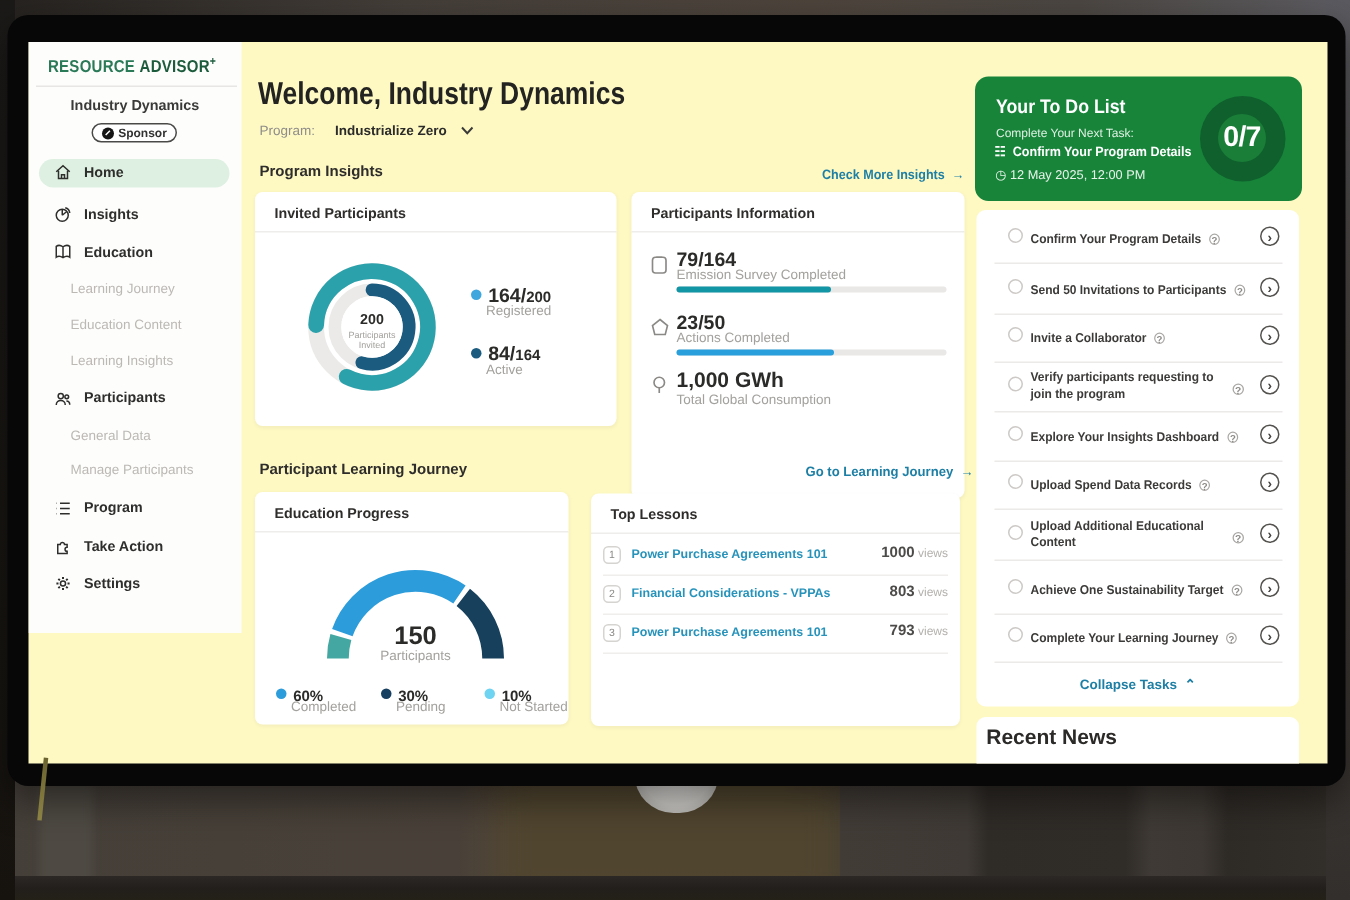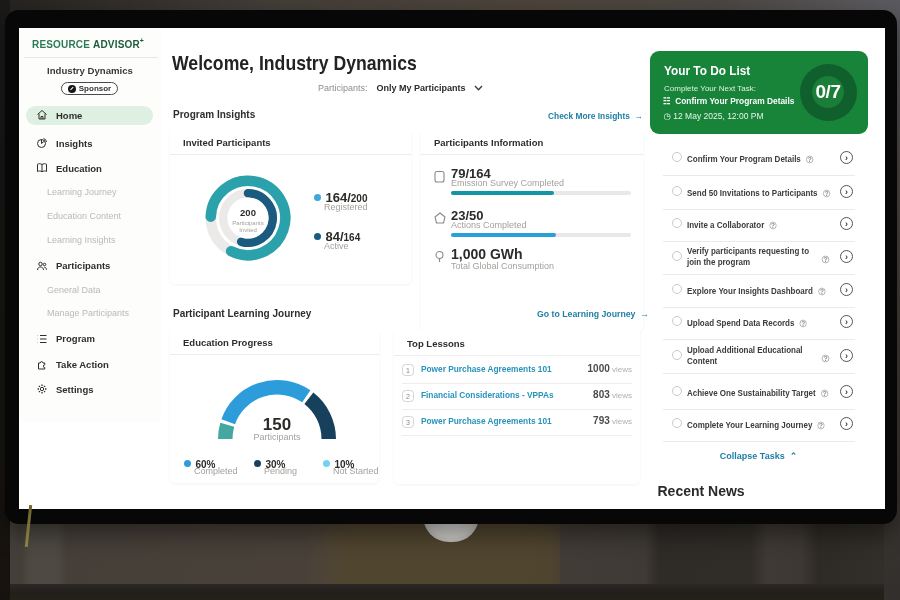--- a/index.html
+++ b/index.html
@@ -28,21 +28,21 @@
     background:#4e4a43; filter:blur(3px); }
   #stem { position:absolute; left:27px; top:505px; width:2.5px; height:42px;
     background:linear-gradient(180deg,#6b632f, #8c8245); transform:rotate(6deg); z-index:40; }
 
   
   #stand { position:absolute; left:423px; top:516px; width:56px; height:26px;
     background:radial-gradient(ellipse at 50% 10%, #e4e2df 0%, #d3d1cd 55%, #9d9a95 100%); border-radius:0 0 26px 26px; }
   #bezel { position:absolute; left:5px; top:10px; width:892px; height:514px;
     background:#070708; border-radius:14px; box-shadow:0 10px 24px rgba(0,0,0,.45); }
   #screen { position:absolute; left:19px; top:28px; width:866px; height:481px;
-    background:#ffffff; overflow:hidden; color:#2b2b29; }
+    background:#fef9c3; overflow:hidden; color:#2b2b29; }
 
   
   #side { position:absolute; left:0; top:0; width:142px; height:394px; background:#fdfdfc; }
   #logo { position:absolute; left:13px; top:8px; font-size:11.5px; font-weight:bold; letter-spacing:.2px; color:#2a7a58; white-space:nowrap; transform:scaleX(.87); transform-origin:0 0; }
   #logo b { color:#1c5c3c; }
   #logo sup { font-size:8px; }
   .sdiv { position:absolute; left:5px; top:28.5px; width:134px; height:1px; background:#e7e6e4; }
   #orgname { position:absolute; left:0; top:36.5px; width:142px; text-align:center; font-size:9.6px; font-weight:bold; color:#3a3a38; }
   #sponsor { position:absolute; left:42px; top:54px; width:57px; height:13px; border:1.5px solid #4a4a48; border-radius:9px; background:#fff; display:flex; align-items:center; justify-content:center; gap:3px; }
   #sponsor .dot { width:8px; height:8px; border-radius:50%; background:#161616; position:relative; }
@@ -178,21 +178,21 @@
           <circle cx="12" cy="12" r="3.4"></circle>
           <g stroke-width="2.6">
             <path d="M12 3.2 V6 M12 18 V20.8 M3.2 12 H6 M18 12 H20.8 M5.8 5.8 L7.8 7.8 M16.2 16.2 L18.2 18.2 M18.2 5.8 L16.2 7.8 M7.8 16.2 L5.8 18.2"></path>
           </g>
         </svg>
       </div>
       <div class="mi" style="top:355.8px">Settings</div>
     </div>
 
     <div class="h1">Welcome, Industry Dynamics</div>
-    <div class="abs" style="left:299px; top:48.5px;"><span class="lbl">Participants:</span>&nbsp;&nbsp;<span class="val">Only My Participants</span>&nbsp;&nbsp;<svg class="chev" viewBox="0 0 9 6">
+    <div class="abs" style="left:154px; top:48.5px;"><span class="lbl">Program:</span>&nbsp;&nbsp;&nbsp;<span class="val">Industrialize Zero</span>&nbsp;&nbsp;<svg class="chev" viewBox="0 0 9 6">
         <path d="M1 1 L4.5 4.8 L8 1" fill="none" stroke="#3a3a38" stroke-width="1.3"></path>
       </svg></div>
     <div class="sect" style="left:154px; top:81px;">Program Insights</div>
     <div class="tlink" style="left:529px; top:82.5px; transform:scaleX(.93); transform-origin:0 0; white-space:nowrap;">Check More Insights &nbsp;→</div>
 
     <div class="card" style="left:151px; top:100px; width:241px; height:156px;">
       <div class="chead">Invited Participants</div>
       <div class="cdiv"></div>
       <svg width="120" height="120" style="position:absolute; left:18px; top:30px;" viewBox="0 0 120 120">
         <circle cx="60" cy="60" r="37.25" fill="none" stroke="#ebeae8" stroke-width="10.5"></circle>

